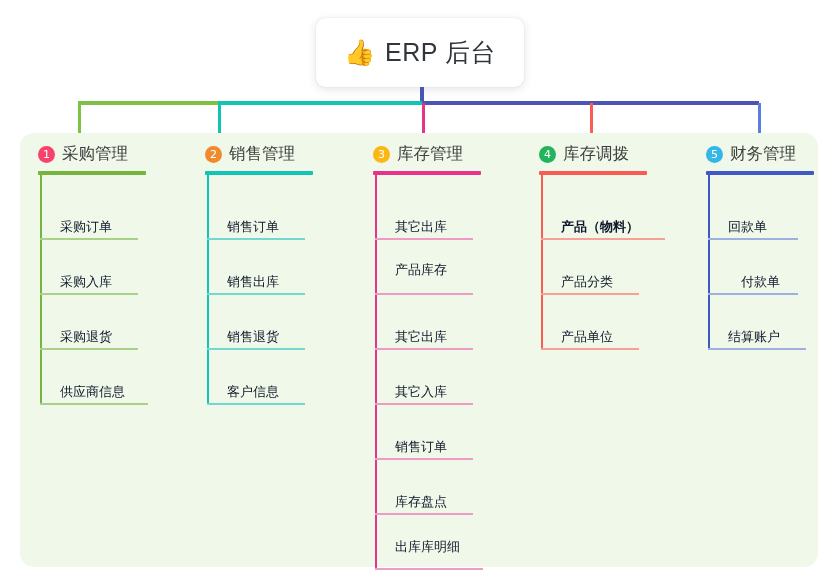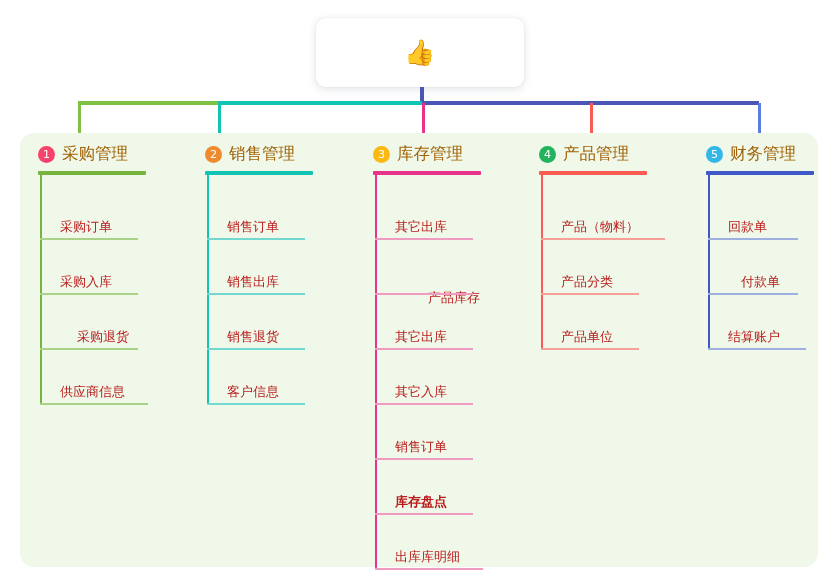--- a/index.html
+++ b/index.html
@@ -48,37 +48,38 @@
   .col{position:absolute;top:0;}
   .col-head{
     position:absolute;top:10px;left:0;
     display:flex;align-items:center;gap:7px;white-space:nowrap;
   }
   .badge{
     width:17px;height:17px;border-radius:50%;
     color:#fff;font-size:11px;line-height:17px;text-align:center;
     display:inline-block;font-family:"DejaVu Sans",sans-serif;
   }
-  .col-title{font-size:16.5px;color:#a16207;font-family:Liberation Mono, monospace;}
+  .col-title{font-size:16.5px;color:#404040;font-family:Liberation Mono, monospace;}
   .head-rule{position:absolute;height:4px;border-radius:1px;}
   .spine{position:absolute;width:2px;}
   .item{
     position:absolute;
-    font-size:13px;color:#b91c1c;white-space:nowrap;
+    font-size:13px;color:#0f172a;white-space:nowrap;
   }
   .item-rule{position:absolute;height:2px;}
 </style>
 </head>
 <body>
 
 <div id="root">
 
   <div class="title-card">
     <div class="title-inner">
       <span class="thumb-icon">👍</span>
+      <span class="title-text">ERP 后台</span>
     </div>
   </div>
 
   <div class="conn vtrunk"></div>
 
   <div id="connector-layer">
       <div class="hbar" style="left: 78px; width: 140px; background: rgb(125, 194, 66);"></div>
       <div class="hbar" style="left: 218px; width: 204px; background: rgb(17, 196, 180);"></div>
       <div class="hbar" style="left: 422px; width: 337px; background: rgb(74, 85, 181);"></div>
       <div class="drop" style="left: 78px; background: rgb(125, 194, 66);"></div>
@@ -94,21 +95,21 @@
           <div class="col-head">
             <span class="badge" style="background: rgb(247, 67, 107);">1</span>
             <span class="col-title">采购管理</span>
           </div>
           <div class="head-rule" style="left: 0px; top: 38px; width: 108px; background: rgb(118, 179, 63);"></div>
           <div class="spine" style="left: 2px; top: 41px; height: 230px; background: rgb(118, 179, 63);"></div>
           <div class="item" style="left: 22px; top: 85px;">采购订单</div>
           <div class="item-rule" style="left: 2px; top: 105px; width: 98px; background: rgb(169, 209, 135);"></div>
           <div class="item" style="left: 22px; top: 140px;">采购入库</div>
           <div class="item-rule" style="left: 2px; top: 160px; width: 98px; background: rgb(169, 209, 135);"></div>
-          <div class="item" style="left: 22px; top: 195px; margin-left: 17px;">采购退货</div>
+          <div class="item" style="left: 22px; top: 195px;">采购退货</div>
           <div class="item-rule" style="left: 2px; top: 215px; width: 98px; background: rgb(169, 209, 135);"></div>
           <div class="item" style="left: 22px; top: 250px;">供应商信息</div>
           <div class="item-rule" style="left: 2px; top: 270px; width: 108px; background: rgb(169, 209, 135);"></div>
         </div>
         <div class="col" style="left: 185px;">
           <div class="col-head">
             <span class="badge" style="background: rgb(240, 138, 46);">2</span>
             <span class="col-title">销售管理</span>
           </div>
           <div class="head-rule" style="left: 0px; top: 38px; width: 108px; background: rgb(17, 196, 180);"></div>
@@ -124,41 +125,41 @@
         </div>
         <div class="col" style="left: 353px;">
           <div class="col-head">
             <span class="badge" style="background: rgb(251, 184, 18);">3</span>
             <span class="col-title">库存管理</span>
           </div>
           <div class="head-rule" style="left: 0px; top: 38px; width: 108px; background: rgb(232, 51, 138);"></div>
           <div class="spine" style="left: 2px; top: 41px; height: 395px; background: rgb(232, 51, 138);"></div>
           <div class="item" style="left: 22px; top: 85px;">其它出库</div>
           <div class="item-rule" style="left: 2px; top: 105px; width: 98px; background: rgb(240, 155, 194);"></div>
-          <div class="item" style="left: 22px; top: 156px; margin-left: 33px;">产品库存</div>
+          <div class="item" style="left: 22px; top: 128px;">产品库存</div>
           <div class="item-rule" style="left: 2px; top: 160px; width: 98px; background: rgb(240, 155, 194);"></div>
           <div class="item" style="left: 22px; top: 195px;">其它出库</div>
           <div class="item-rule" style="left: 2px; top: 215px; width: 98px; background: rgb(240, 155, 194);"></div>
           <div class="item" style="left: 22px; top: 250px;">其它入库</div>
           <div class="item-rule" style="left: 2px; top: 270px; width: 98px; background: rgb(240, 155, 194);"></div>
           <div class="item" style="left: 22px; top: 305px;">销售订单</div>
           <div class="item-rule" style="left: 2px; top: 325px; width: 98px; background: rgb(240, 155, 194);"></div>
-          <div class="item" style="left: 22px; top: 360px; font-weight: bold;">库存盘点</div>
+          <div class="item" style="left: 22px; top: 360px;">库存盘点</div>
           <div class="item-rule" style="left: 2px; top: 380px; width: 98px; background: rgb(240, 155, 194);"></div>
-          <div class="item" style="left: 22px; top: 415px;">出库库明细</div>
+          <div class="item" style="left: 22px; top: 405px;">出库库明细</div>
           <div class="item-rule" style="left: 2px; top: 435px; width: 108px; background: rgb(240, 155, 194);"></div>
         </div>
         <div class="col" style="left: 519px;">
           <div class="col-head">
             <span class="badge" style="background: rgb(34, 180, 92);">4</span>
-            <span class="col-title">产品管理</span>
+            <span class="col-title">库存调拨</span>
           </div>
           <div class="head-rule" style="left: 0px; top: 38px; width: 108px; background: rgb(250, 91, 83);"></div>
           <div class="spine" style="left: 2px; top: 41px; height: 175px; background: rgb(250, 91, 83);"></div>
-          <div class="item" style="left: 22px; top: 85px;">产品（物料）</div>
+          <div class="item" style="left: 22px; top: 85px; font-weight: bold;">产品（物料）</div>
           <div class="item-rule" style="left: 2px; top: 105px; width: 124px; background: rgb(248, 160, 152);"></div>
           <div class="item" style="left: 22px; top: 140px;">产品分类</div>
           <div class="item-rule" style="left: 2px; top: 160px; width: 98px; background: rgb(248, 160, 152);"></div>
           <div class="item" style="left: 22px; top: 195px;">产品单位</div>
           <div class="item-rule" style="left: 2px; top: 215px; width: 98px; background: rgb(248, 160, 152);"></div>
         </div>
         <div class="col" style="left: 686px;">
           <div class="col-head">
             <span class="badge" style="background: rgb(51, 182, 232);">5</span>
             <span class="col-title">财务管理</span>

